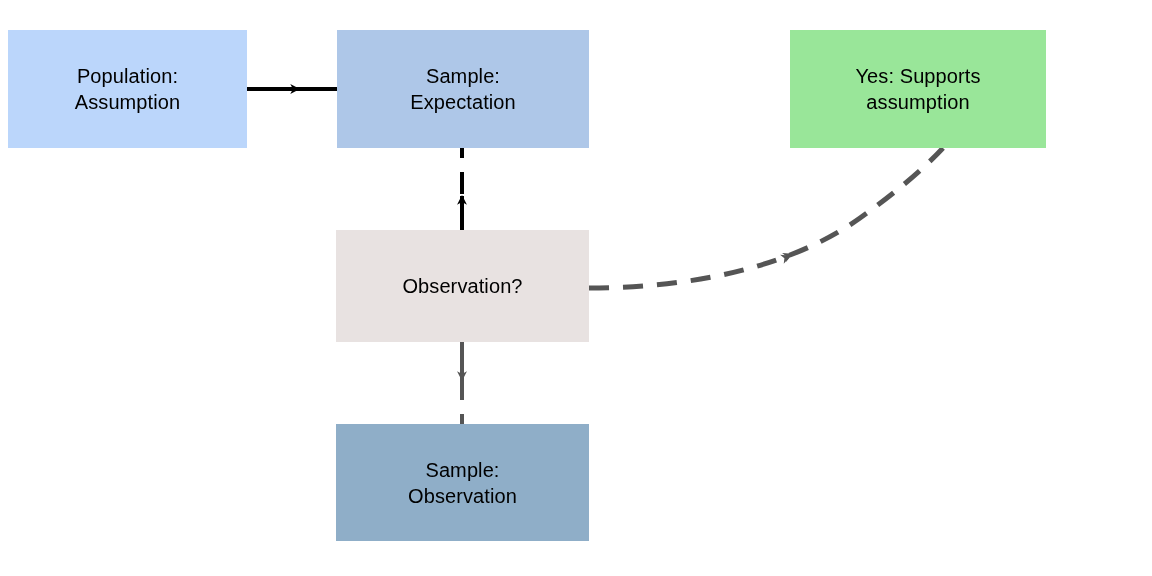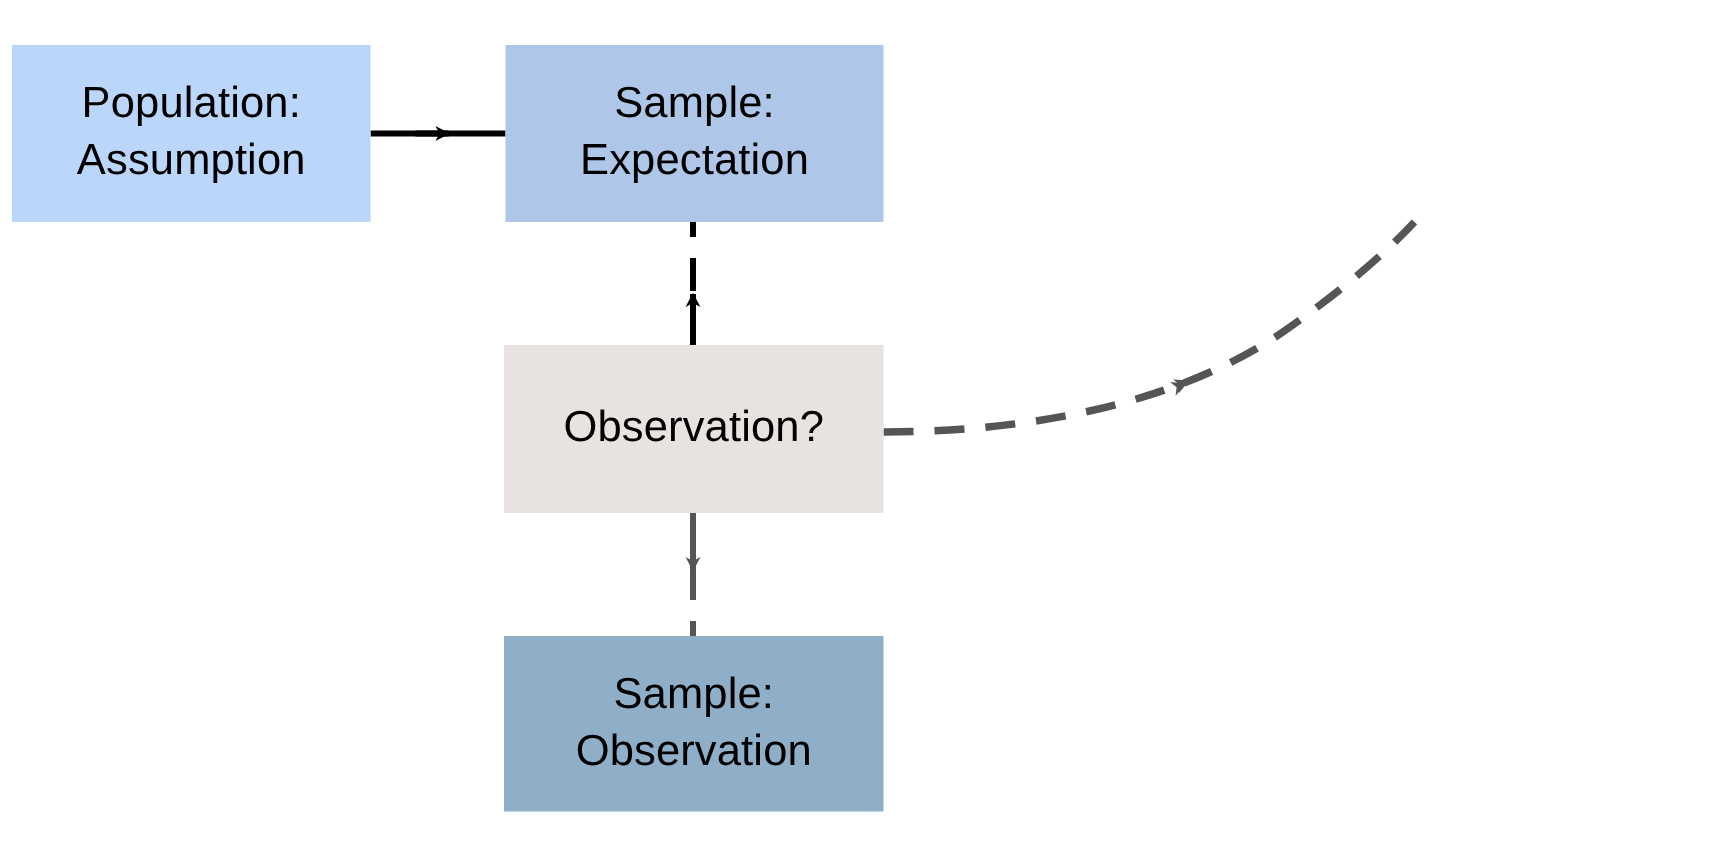--- a/index.html
+++ b/index.html
@@ -20,21 +20,21 @@
   }
   .node {
     position: absolute;
     display: flex;
     align-items: center;
     justify-content: center;
     text-align: center;
     box-sizing: border-box;
     color: #000000;
     font-family: "Liberation Sans", sans-serif;
-    font-size: 29px;
+    font-size: 20px;
     line-height: 1.30;
     letter-spacing: 0.1px;
     padding: 2px 8px;
     white-space: pre-line;
     z-index: 3;
   }
   #node-population {
     left: 8px;  top: 30px;
     width: 239px; height: 118px;
   }
@@ -103,19 +103,21 @@
     </g>
 
   </svg>
 
   <div class="node" id="node-population" style="left: 8px; top: 30px; width: 239px; height: 118px; background: rgb(187, 214, 251); color: rgb(0, 0, 0);">Population:
 Assumption</div>
 
   <div class="node" id="node-expectation" style="left: 337px; top: 30px; width: 252px; height: 118px; background: rgb(174, 199, 232); color: rgb(0, 0, 0);">Sample:
 Expectation</div>
 
+  <div class="node" id="node-supports" style="left: 790px; top: 30px; width: 256px; height: 118px; background: rgb(153, 230, 153); color: rgb(0, 0, 0);">Yes: Supports
+assumption</div>
 
   <div class="node" id="node-consistency" style="left: 336px; top: 230px; width: 253px; height: 112px; background: rgb(232, 226, 225); color: rgb(0, 0, 0);">Observation?</div>
 
   <div class="node" id="node-observation" style="left: 336px; top: 424px; width: 253px; height: 117px; background: rgb(143, 174, 200); color: rgb(0, 0, 0);">Sample:
 Observation</div>
 
 </div>
 
 </body></html>

